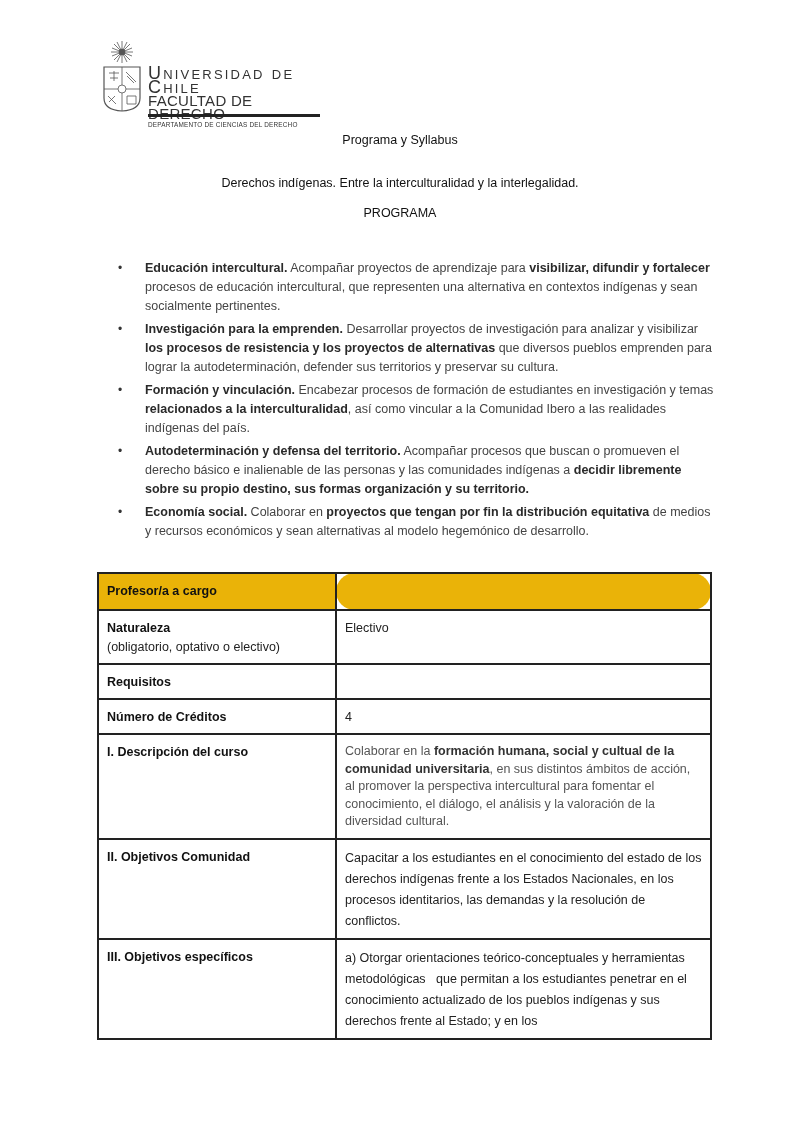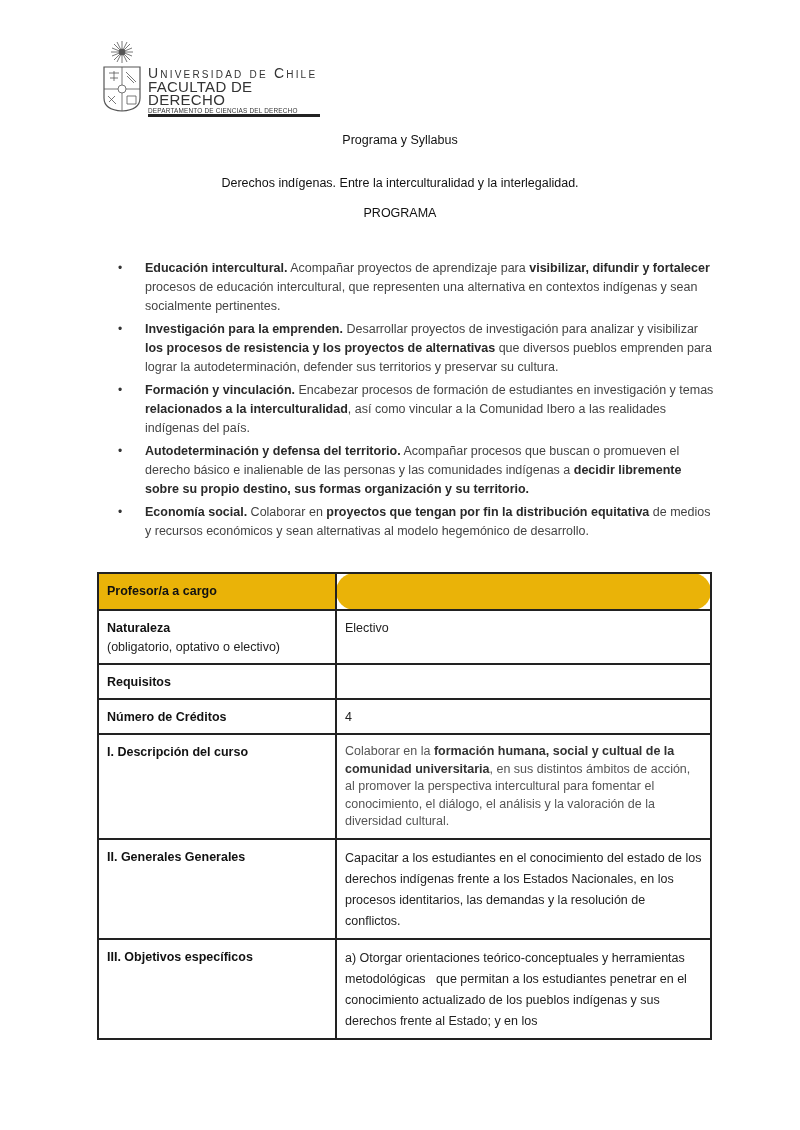--- a/index.html
+++ b/index.html
@@ -1,21 +1,21 @@
 <!DOCTYPE html>
 <html><head>
 <meta charset="utf-8">
 <style>
   html, body { margin:0; padding:0; background:#ffffff; }
   body { width:800px; height:1130px; position:relative; overflow:hidden;
          font-family:"Liberation Sans", sans-serif; color:#1a1a1a; }
   .logo { position:absolute; left:101px; top:40px; width:230px; height:80px; }
   .logo-crest { position:absolute; left:0; top:0; width:42px; height:72px; }
   .logo-text { position:absolute; left:47px; top:26px; color:#333; }
-  .logo-uni { font-size:14px; letter-spacing:2.2px; font-variant:small-caps; line-height:14px; }
+  .logo-uni { font-size:18px; letter-spacing:2.2px; font-variant:small-caps; line-height:14px; }
   .logo-fac { font-size:15px; letter-spacing:0.3px; line-height:13px; }
   .logo-dept { font-size:6.4px; letter-spacing:0.2px; line-height:10px; }
   .logo-rule { position:absolute; left:47px; top:74px; width:172px; height:3px; background:#222; }
 
   .center { position:absolute; left:0; width:800px; text-align:center; font-weight:normal; font-size:12.5px; color:#111; }
 
   .bullets { position:absolute; left:118px; top:259px; width:600px; margin:0; padding:0; list-style:none; font-size:12.5px; line-height:19px; color:#444; }
   .bullets li { position:relative; padding-left:27px; margin-bottom:4px; }
   .bullets .dot { position:absolute; left:0; top:0; font-size:12px; color:#333; }
   .bullets b { color:#2a2a2a; }
@@ -93,21 +93,21 @@
   </tr>
   <tr style="height:33px;margin-left:40px;">
     <td class="k">Número de Créditos</td>
     <td class="v">4</td>
   </tr>
   <tr style="height:105px;">
     <td class="k">I. Descripción del curso</td>
     <td class="v light" style="line-height:17.5px;"><span class="content">Colaborar en la <b>formación humana, social y cultual de la comunidad universitaria</b>, en sus distintos ámbitos de acción, al promover la perspectiva intercultural para fomentar el conocimiento, el diálogo, el análisis y la valoración de la diversidad cultural.</span></td>
   </tr>
   <tr style="height:99px;">
-    <td class="k">II. Generales Generales</td>
+    <td class="k">II. Objetivos Comunidad</td>
     <td class="v" style="line-height:21px;">Capacitar a los estudiantes en el conocimiento del estado de los derechos indígenas frente a los Estados Nacionales, en los procesos identitarios, las demandas y la resolución de conflictos.</td>
   </tr>
   <tr style="height:96px;">
     <td class="k">III. Objetivos específicos</td>
     <td class="v" style="line-height:21px; white-space:pre-wrap;">a) Otorgar orientaciones teórico-conceptuales y herramientas metodológicas   que permitan a los estudiantes penetrar en el conocimiento actualizado de los pueblos indígenas y sus derechos frente al Estado; y en los</td>
   </tr>
 </tbody>
   </table>
 
 </body></html>

